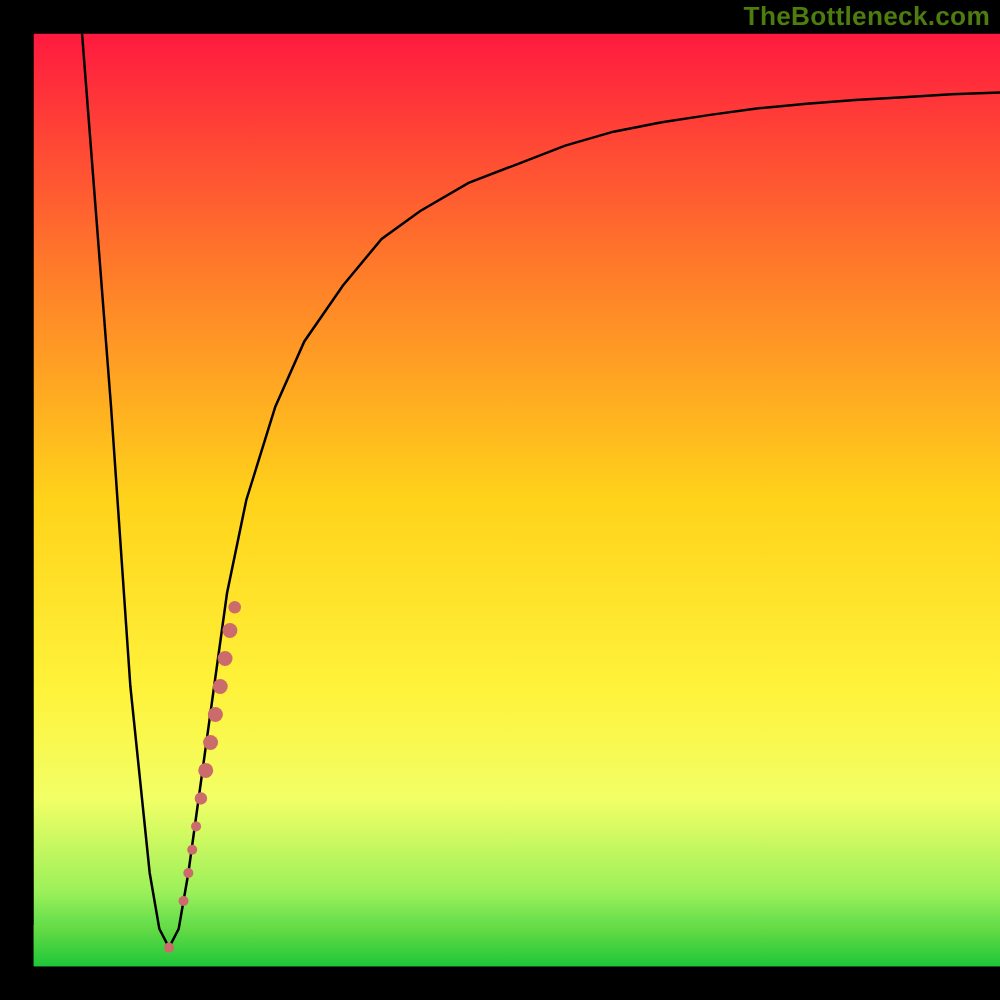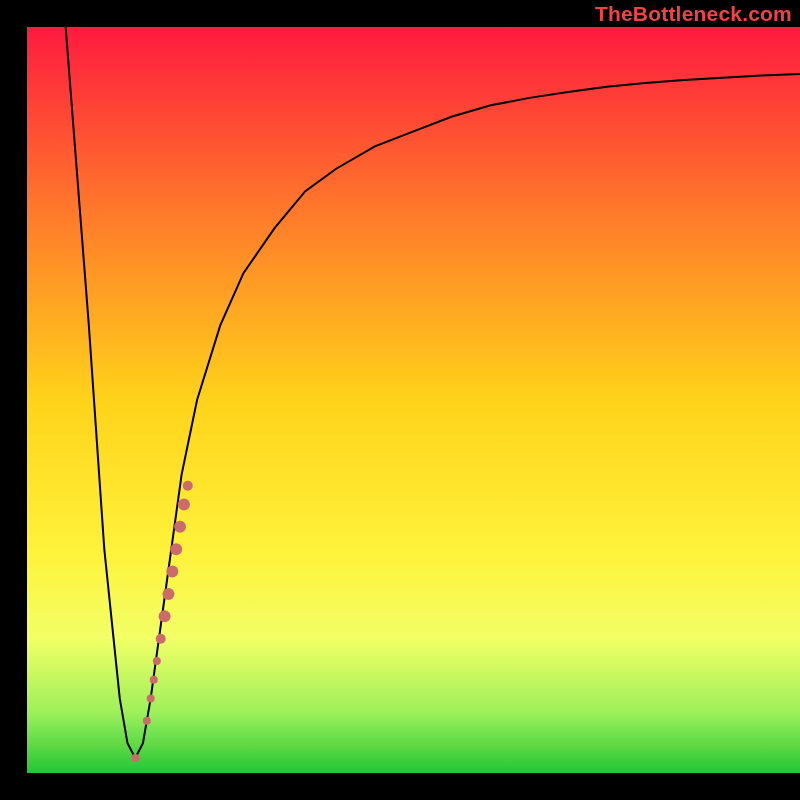--- a/index.html
+++ b/index.html
@@ -20,21 +20,21 @@
     inset: 0;
     display: block;
   }
   .watermark {
     position: absolute;
     top: 2px;
     right: 8px;
     font-family: Arial, Helvetica, sans-serif;
     font-size: 21px;
     font-weight: 600;
-    color: #ef4444;
+    color: #4d7c0f;
     letter-spacing: 0.2px;
     user-select: none;
   }
 </style>
 </head>
 <body>
 
 <div class="stage">
   <svg class="plot" viewBox="0 0 800 800" preserveAspectRatio="none">
     <defs>

